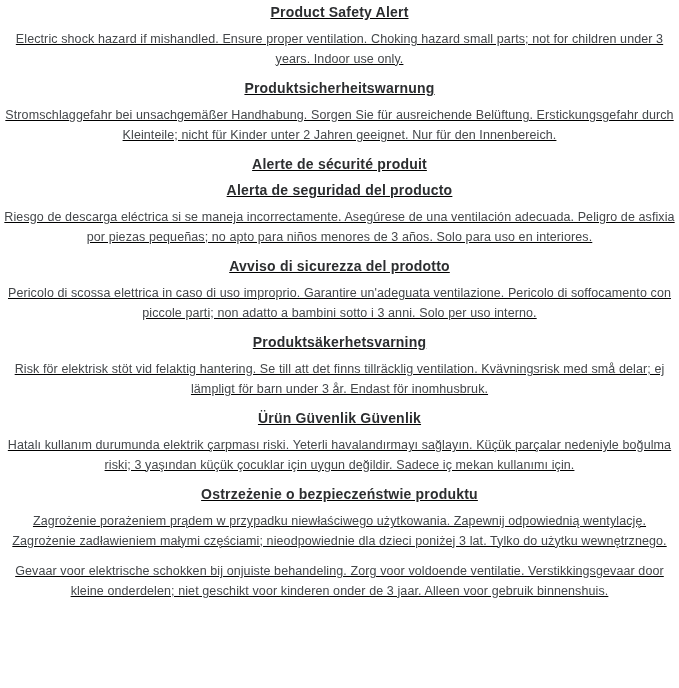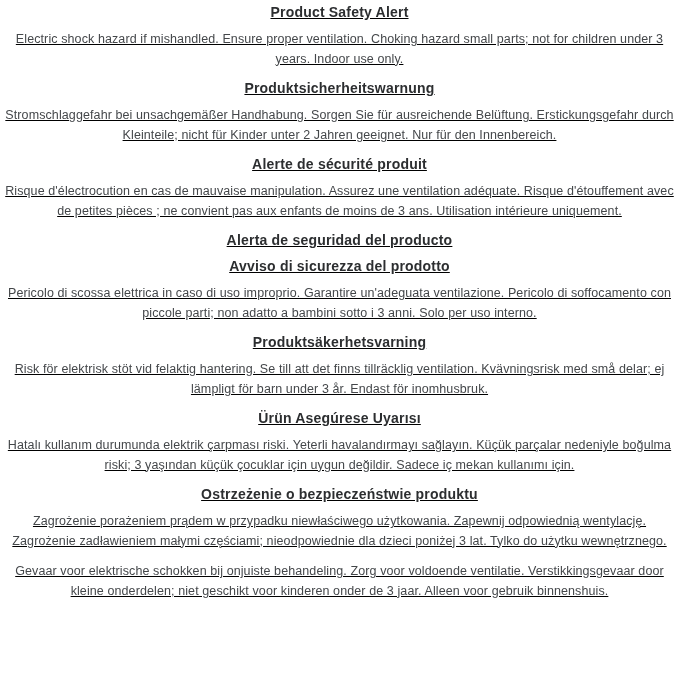--- a/index.html
+++ b/index.html
@@ -47,39 +47,39 @@
     <p>Electric shock hazard if mishandled. Ensure proper ventilation. Choking hazard small parts; not for children under 3 years. Indoor use only.</p>
   </section>
 
   <section class="safety-section" lang="de">
     <h2>Produktsicherheitswarnung</h2>
     <p>Stromschlaggefahr bei unsachgemäßer Handhabung. Sorgen Sie für ausreichende Belüftung. Erstickungsgefahr durch Kleinteile; nicht für Kinder unter 2 Jahren geeignet. Nur für den Innenbereich.</p>
   </section>
 
   <section class="safety-section" lang="fr">
     <h2>Alerte de sécurité produit</h2>
-    <p>Risque d'électrocution en cas de mauvaise manipulation. Assurez une ventilation adéquate. Risque d'étouffement avec de petites pièces ; ne convient pas aux enfants de moins de 3 ans. Utilisation intérieure uniquement.</p>
   </section>
 
   <section class="safety-section" lang="es">
     <h2>Alerta de seguridad del producto</h2>
+    <p>Riesgo de descarga eléctrica si se maneja incorrectamente. Asegúrese de una ventilación adecuada. Peligro de asfixia por piezas pequeñas; no apto para niños menores de 3 años. Solo para uso en interiores.</p>
   </section>
 
   <section class="safety-section" lang="it">
     <h2>Avviso di sicurezza del prodotto</h2>
     <p>Pericolo di scossa elettrica in caso di uso improprio. Garantire un'adeguata ventilazione. Pericolo di soffocamento con piccole parti; non adatto a bambini sotto i 3 anni. Solo per uso interno.</p>
   </section>
 
   <section class="safety-section" lang="sv">
     <h2>Produktsäkerhetsvarning</h2>
     <p>Risk för elektrisk stöt vid felaktig hantering. Se till att det finns tillräcklig ventilation. Kvävningsrisk med små delar; ej lämpligt för barn under 3 år. Endast för inomhusbruk.</p>
   </section>
 
   <section class="safety-section" lang="tr">
-    <h2>Ürün Asegúrese Uyarısı</h2>
+    <h2>Ürün Güvenlik Güvenlik</h2>
     <p>Hatalı kullanım durumunda elektrik çarpması riski. Yeterli havalandırmayı sağlayın. Küçük parçalar nedeniyle boğulma riski; 3 yaşından küçük çocuklar için uygun değildir. Sadece iç mekan kullanımı için.</p>
   </section>
 
   <section class="safety-section" lang="pl">
     <h2>Ostrzeżenie o bezpieczeństwie produktu</h2>
     <p>Zagrożenie porażeniem prądem w przypadku niewłaściwego użytkowania. Zapewnij odpowiednią wentylację. Zagrożenie zadławieniem małymi częściami; nieodpowiednie dla dzieci poniżej 3 lat. Tylko do użytku wewnętrznego.</p>
   </section>
 
   <section class="safety-section" lang="nl">
     <p>Gevaar voor elektrische schokken bij onjuiste behandeling. Zorg voor voldoende ventilatie. Verstikkingsgevaar door kleine onderdelen; niet geschikt voor kinderen onder de 3 jaar. Alleen voor gebruik binnenshuis.</p>

